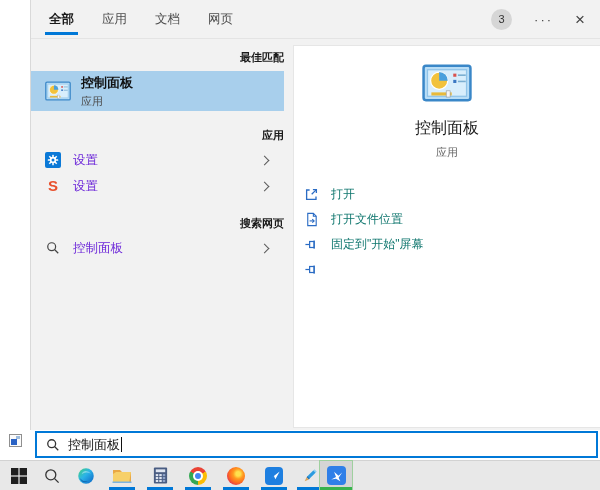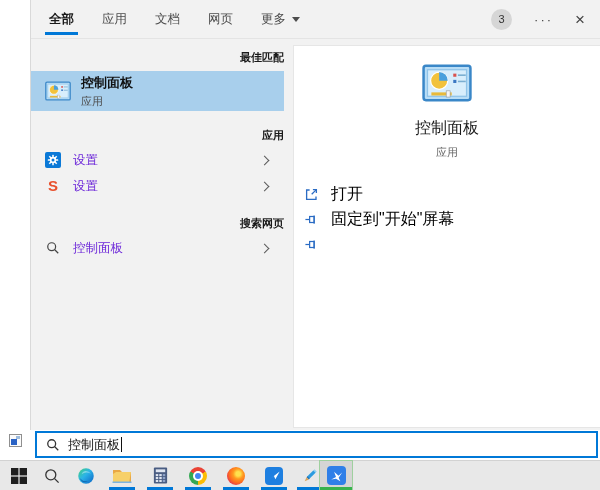--- a/index.html
+++ b/index.html
@@ -37,21 +37,21 @@
   .mag14 { flex:0 0 16px; display:flex; justify-content:center; }
   .mt12 { margin-top:12px; }
 
   
   .card { position:absolute; left:262px; top:45px; width:308px; height:383px; background:#fff; border:1px solid #e6e6e6; }
   .card-top { display:flex; flex-direction:column; align-items:center; padding-top:18px; }
   .card-title { font-size:16px; color:#1a1a1a; margin-top:16px; }
   .card-sub { font-size:11px; color:#666; margin-top:6px; }
   .actions { margin-top:26px; padding-left:10px; }
   .act { display:flex; align-items:center; height:16px; margin-bottom:9px; }
-  .act-label { font-size:16px; color:#000000; margin-left:12px; }
+  .act-label { font-size:12px; color:#0f766e; margin-left:12px; }
   .act-ic { width:15px; height:15px; flex:0 0 15px; }
 
   
   .bottombar { position:absolute; left:0; top:430px; width:600px; height:30px; background:#fff; }
   .mini-win { position:absolute; left:9px; top:4px; width:13px; height:13px; border:1px solid #8f8f8f; background:#fbfbfb; }
   .mini-win::before { content:""; position:absolute; left:1px; bottom:1px; width:6px; height:6px; background:#2a62c4; }
   .mini-win::after { content:""; position:absolute; right:1px; top:1px; width:4px; height:3px; background:#9dbbdd; }
   .sbox { position:absolute; left:35px; top:1px; width:563px; height:27px; background:#fff; border:2px solid #0078d7; display:flex; align-items:center; padding-left:9px; }
   .sbox-text { font-size:13px; color:#111; margin-left:8px; }
   .tcaret { width:1px; height:15px; background:#111; margin-left:1px; }
@@ -75,24 +75,20 @@
 <div class="screen">
 
   <div class="popup">
 
     <div class="hdr">
       <div class="tabs">
         <div class="tab sel">全部</div>
         <div class="tab">应用</div>
         <div class="tab">文档</div>
         <div class="tab">网页</div>
-        <div class="tab">
-          <span>更多</span>
-          <span class="caret"></span>
-        </div>
       </div>
       <div class="hdr-right">
         <div class="badge">3</div>
         <div class="dots">···</div>
         <div class="close">×</div>
       </div>
     </div>
 
     <div class="left">
       <div class="sec-h">最佳匹配</div>
@@ -174,20 +170,29 @@
       </div>
 
       <div class="actions">
         <div class="act">
           <svg class="act-ic" viewBox="0 0 16 16" fill="none" stroke="#2b6cc4" stroke-width="1.4">
             <path d="M6 3.2 H2.8 V13.2 H12.8 V10"></path>
               <path d="M9.5 2.8 H13.2 V6.5"></path>
               <path d="M12.9 3.1 L8.2 7.8"></path>
           </svg>
           <span class="act-label">打开</span>
+        </div>
+        <div class="act">
+          <svg class="act-ic" viewBox="0 0 16 16" fill="none" stroke="#2b6cc4" stroke-width="1.2">
+            <path d="M4 1.5 H10 L13 4.5 V14.5 H4 Z"></path>
+              <path d="M10 1.5 V4.5 H13"></path>
+              <path d="M6 9.5 H10.6"></path>
+              <path d="M8.8 7.6 L10.8 9.5 L8.8 11.4"></path>
+          </svg>
+          <span class="act-label">打开文件位置</span>
         </div>
         <div class="act">
           <svg class="act-ic" viewBox="0 0 16 16" fill="none" stroke="#2b6cc4" stroke-width="1.3">
             <path d="M1.5 8 H6"></path>
               <rect x="6" y="4.8" width="4.8" height="6.4"></rect>
               <path d="M10.8 3.6 V12.4"></path>
           </svg>
           <span class="act-label">固定到"开始"屏幕</span>
         </div>
         <div class="act">

